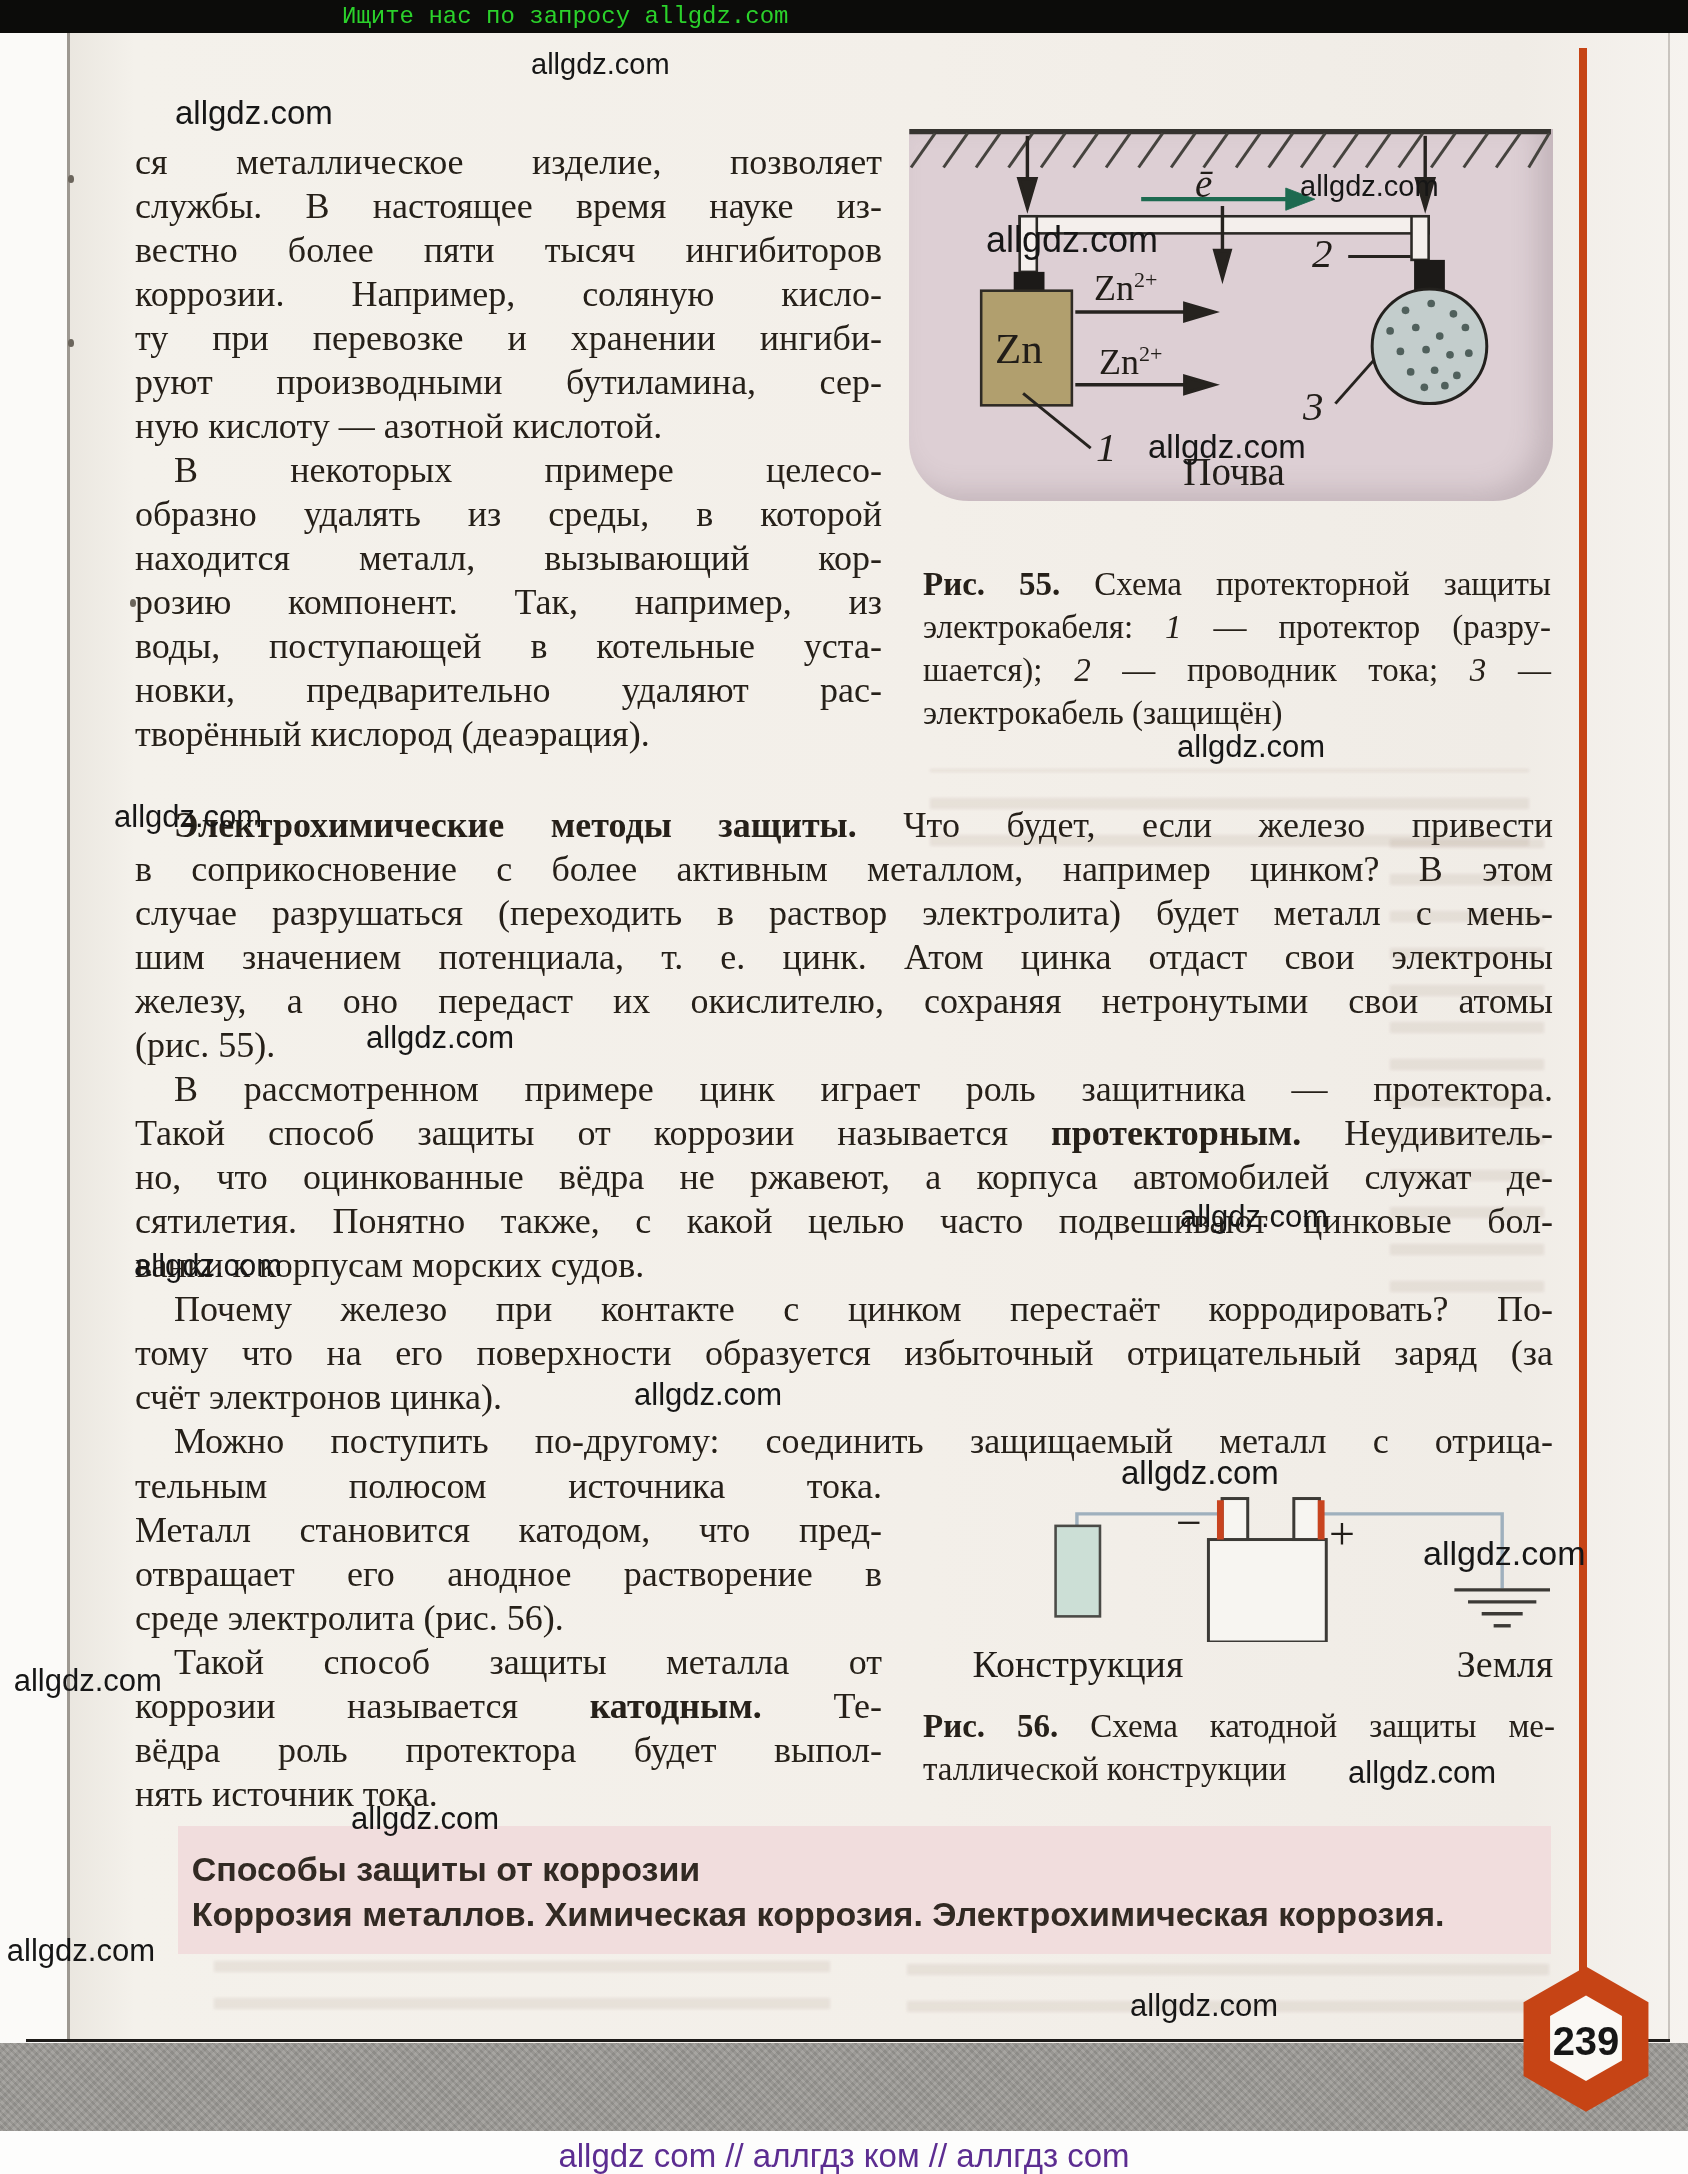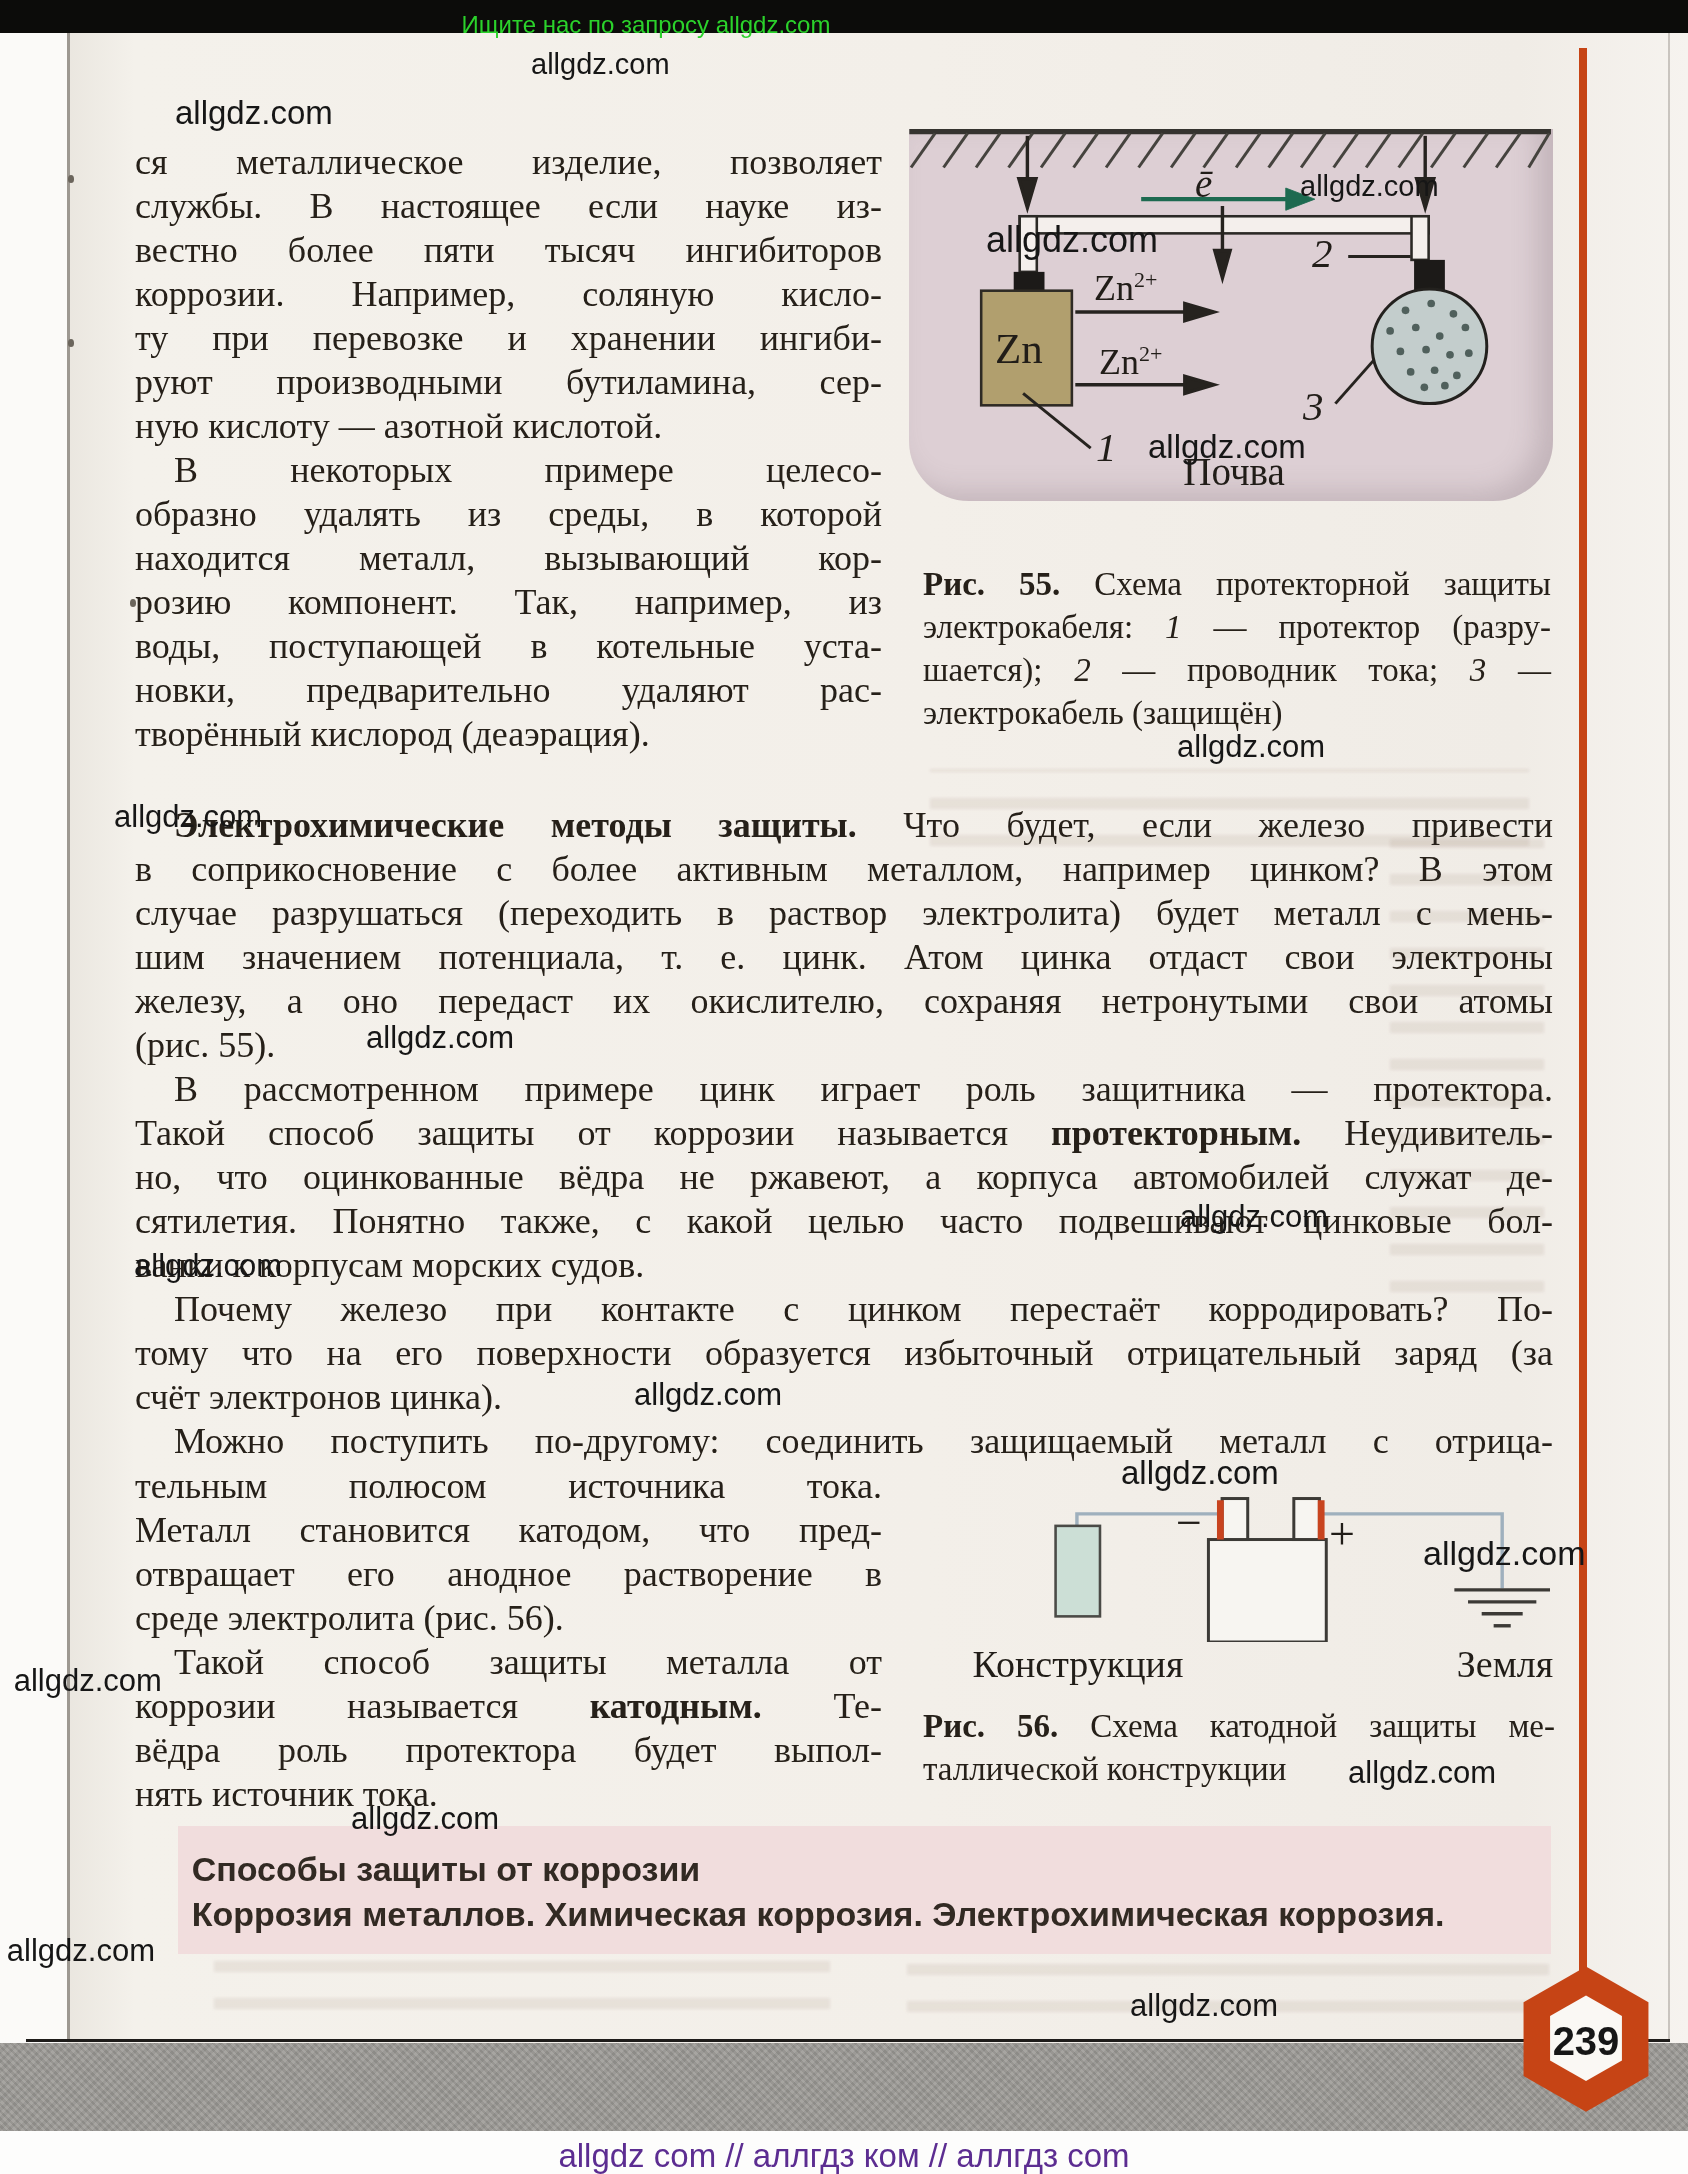--- a/index.html
+++ b/index.html
@@ -2,22 +2,22 @@
 <html style="font-size:13.7px"><head>
 <meta charset="utf-8">
 <style>
   html,body{margin:0;padding:0;background:#777;}
   .stage{position:relative;width:1688px;height:2174px;overflow:hidden;
     background:linear-gradient(90deg,#fbfaf7 0,#e9e5de 3.5%,#f4f1eb 8%,#f3efe9 55%,#f0ece6 90%,#f6f3ef 100%);
     font-family:"Liberation Serif","DejaVu Serif",serif;}
   .abs{position:absolute;}
   
   .topbar{left:0;top:0;width:1688px;height:33px;background:#0c0c0a;z-index:9;}
-  .topbar .notice{position:absolute;left:342px;top:11px;width:608px;text-align:center;
-    font-family:Liberation Sans, sans-serif;font-size:24px;color:#2bd22b;}
+  .topbar .notice{position:absolute;left:342px;top:3px;width:608px;
+    font-family:Liberation Mono, monospace;font-size:24px;color:#2bd22b;}
   
   .left-strip{left:0;top:33px;width:67px;height:2012px;background:#fbfaf8;z-index:1;}
   .left-line{left:67px;top:33px;width:2.6px;height:2009px;background:rgba(92,87,80,.55);z-index:1;}
   .right-line{left:1668px;top:33px;width:1.7px;height:2008px;background:rgba(120,112,102,.35);z-index:1;}
   .speck{position:absolute;width:6px;height:7.7px;border-radius:50%;background:#6b655c;z-index:1;}
   
   .textblock{color:#262019;z-index:2;}
   .tl{height:44px;line-height:44px;font-size:36px;white-space:nowrap;}
   .just{text-align:justify;text-align-last:justify;text-justify:inter-word;}
   .ind{text-indent:39px;}
@@ -68,21 +68,21 @@
 
   <div class="abs left-strip"></div>
   <div class="abs left-line"></div>
   <div class="abs right-line"></div>
   <div class="speck" style="left:68px;top:175px;"></div>
   <div class="speck" style="left:68px;top:339px;"></div>
   <div class="speck" style="left:130px;top:599px;"></div>
 
   <div class="abs textblock" style="left:135px;top:140px;width:747px;">
       <div class="tl just"><span>ся металлическое изделие, позволяет</span></div>
-      <div class="tl just"><span>службы. В настоящее если науке из-</span></div>
+      <div class="tl just"><span>службы. В настоящее время науке из-</span></div>
       <div class="tl just"><span>вестно более пяти тысяч ингибиторов</span></div>
       <div class="tl just"><span>коррозии. Например, соляную кисло-</span></div>
       <div class="tl just"><span>ту при перевозке и хранении ингиби-</span></div>
       <div class="tl just"><span>руют производными бутиламина, сер-</span></div>
       <div class="tl"><span>ную кислоту — азотной кислотой.</span></div>
       <div class="tl ind just"><span>В некоторых примере целесо-</span></div>
       <div class="tl just"><span>образно удалять из среды, в которой</span></div>
       <div class="tl just"><span>находится металл, вызывающий кор-</span></div>
       <div class="tl just"><span>розию компонент. Так, например, из</span></div>
       <div class="tl just"><span>воды, поступающей в котельные уста-</span></div>

